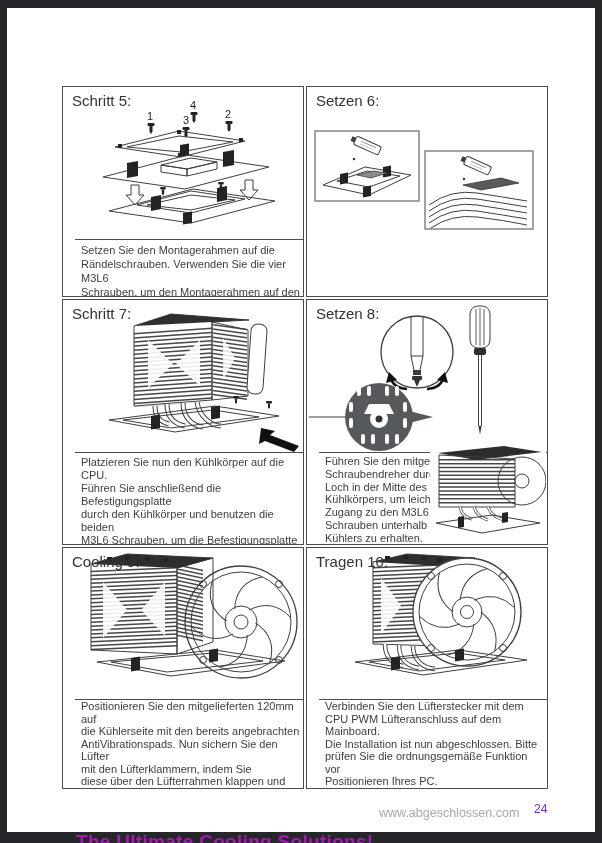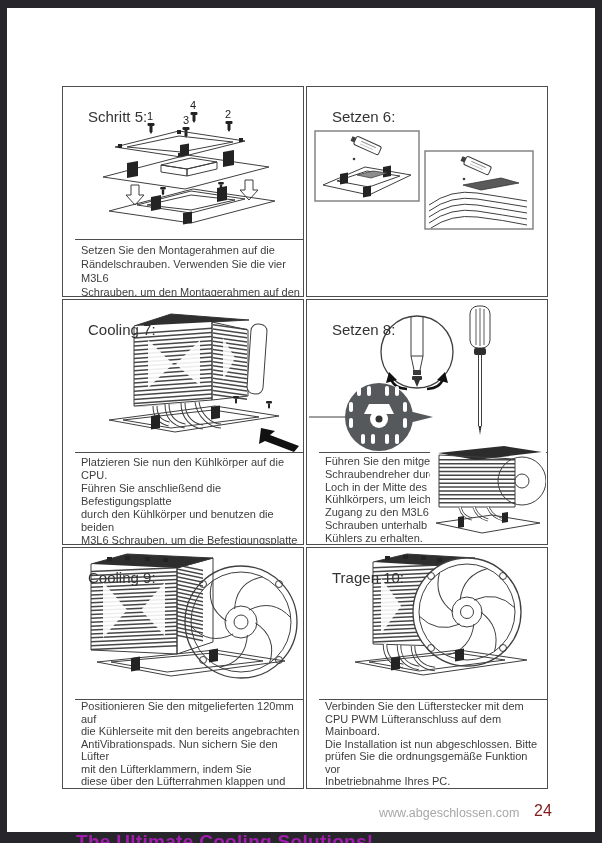--- a/index.html
+++ b/index.html
@@ -19,21 +19,21 @@
     grid-template-columns:242px 242px;
     grid-template-rows:211px 246px 242px;
     gap:2px;
   }
   .cell{
     border:1px solid #4d4d4d;
     position:relative;background:#fff;
     box-sizing:border-box;overflow:hidden;
   }
   .cell h2{
-    position:absolute;top:5px;left:9px;margin:16px;
+    position:absolute;top:5px;left:9px;margin:0;
     font-size:15px;font-weight:400;color:#333;z-index:2;
   }
   .art{position:absolute;left:0;top:0;z-index:1;}
   .caption{
     position:absolute;left:12px;right:0;bottom:0;
     border-top:1px solid #4d4d4d;
     padding:3px 2px 0 6px;
     font-size:11px;color:#3d3d3d;
     white-space:pre-line;overflow:hidden;
     box-sizing:border-box;background:#fff;z-index:1;
@@ -54,21 +54,21 @@
   .footer-slogan{
     position:absolute;left:69px;top:823px;
     font-size:19px;font-weight:700;color:#a21caf;letter-spacing:.3px;
   }
   .footer-site{
     position:absolute;left:372px;top:798px;
     font-size:12.5px;color:#a8a8a8;
   }
   .footer-page{
     position:absolute;left:527px;top:794px;
-    font-size:16px;color:#7f1d1d;
+    font-size:12px;color:#6d28d9;
   }
 </style>
 </head>
 <body>
 
 <div class="page">
   <div class="grid">
 
     <section class="cell">
       <h2>Schritt 5:</h2>
@@ -162,21 +162,21 @@
             <rect x="-4" y="2" width="4" height="5" fill="#3f3f3f"></rect>
             <line x1="6" y1="3" x2="22" y2="3" stroke="#9a9a9a" stroke-width="1"></line>
             <line x1="6" y1="6" x2="20" y2="6" stroke="#bdbdbd" stroke-width="0.8"></line>
           </g>
           <circle cx="157" cy="92" r="1.3" fill="#3f3f3f"></circle>
         </g>
       </svg>
     </section>
 
     <section class="cell">
-      <h2>Cooling 7:</h2>
+      <h2>Schritt 7:</h2>
       <svg class="art" width="240" height="152" viewBox="0 0 240 152">
         <g>
           <line x1="110" y1="38" x2="110" y2="112" stroke="#474747" stroke-width="78" stroke-dasharray="1.5 2.6" transform="skewY(-4)"></line>
           <line x1="167" y1="3" x2="167" y2="75" stroke="#474747" stroke-width="34" stroke-dasharray="1.5 2.6" transform="skewY(8)"></line>
           <polygon points="71,26 108,14 186,20 149,22 149,100 71,106" class="ln"></polygon>
           <polygon points="149,22 185,30 185,96 149,100" class="ln"></polygon>
           <polygon points="71,26 108,14 186,20 149,22" fill="#2f2f2f"></polygon>
           <polygon points="85,40 110,64 85,88" fill="#fff" opacity="0.9"></polygon>
           <polygon points="137,40 113,64 137,86" fill="#fff" opacity="0.9"></polygon>
           <polygon points="160,38 172,58 160,80" fill="#fff" opacity="0.85"></polygon>
@@ -378,20 +378,20 @@
           <polygon points="48,114 152,102 220,112 116,127" class="ln"></polygon>
           <polygon points="62,114 150,105 198,112 112,123" class="ln"></polygon>
           <polygon points="84,110 93,108.5 93,121 84,122.5" class="dk"></polygon>
           <polygon points="148,102 157,100.5 157,112 148,113.5" class="dk"></polygon>
         </g>
       </svg>
       <div class="caption cap-r3">Verbinden Sie den Lüfterstecker mit dem
 CPU PWM Lüfteranschluss auf dem Mainboard.
 Die Installation ist nun abgeschlossen. Bitte
 prüfen Sie die ordnungsgemäße Funktion vor
-Inbetriebnahme Ihres PC.</div>
+Positionieren Ihres PC.</div>
     </section>
   </div>
 
   <div class="footer-slogan">The Ultimate Cooling Solutions!</div>
   <div class="footer-site">www.abgeschlossen.com</div>
   <div class="footer-page">24</div>
 </div>
 
 </body></html>

